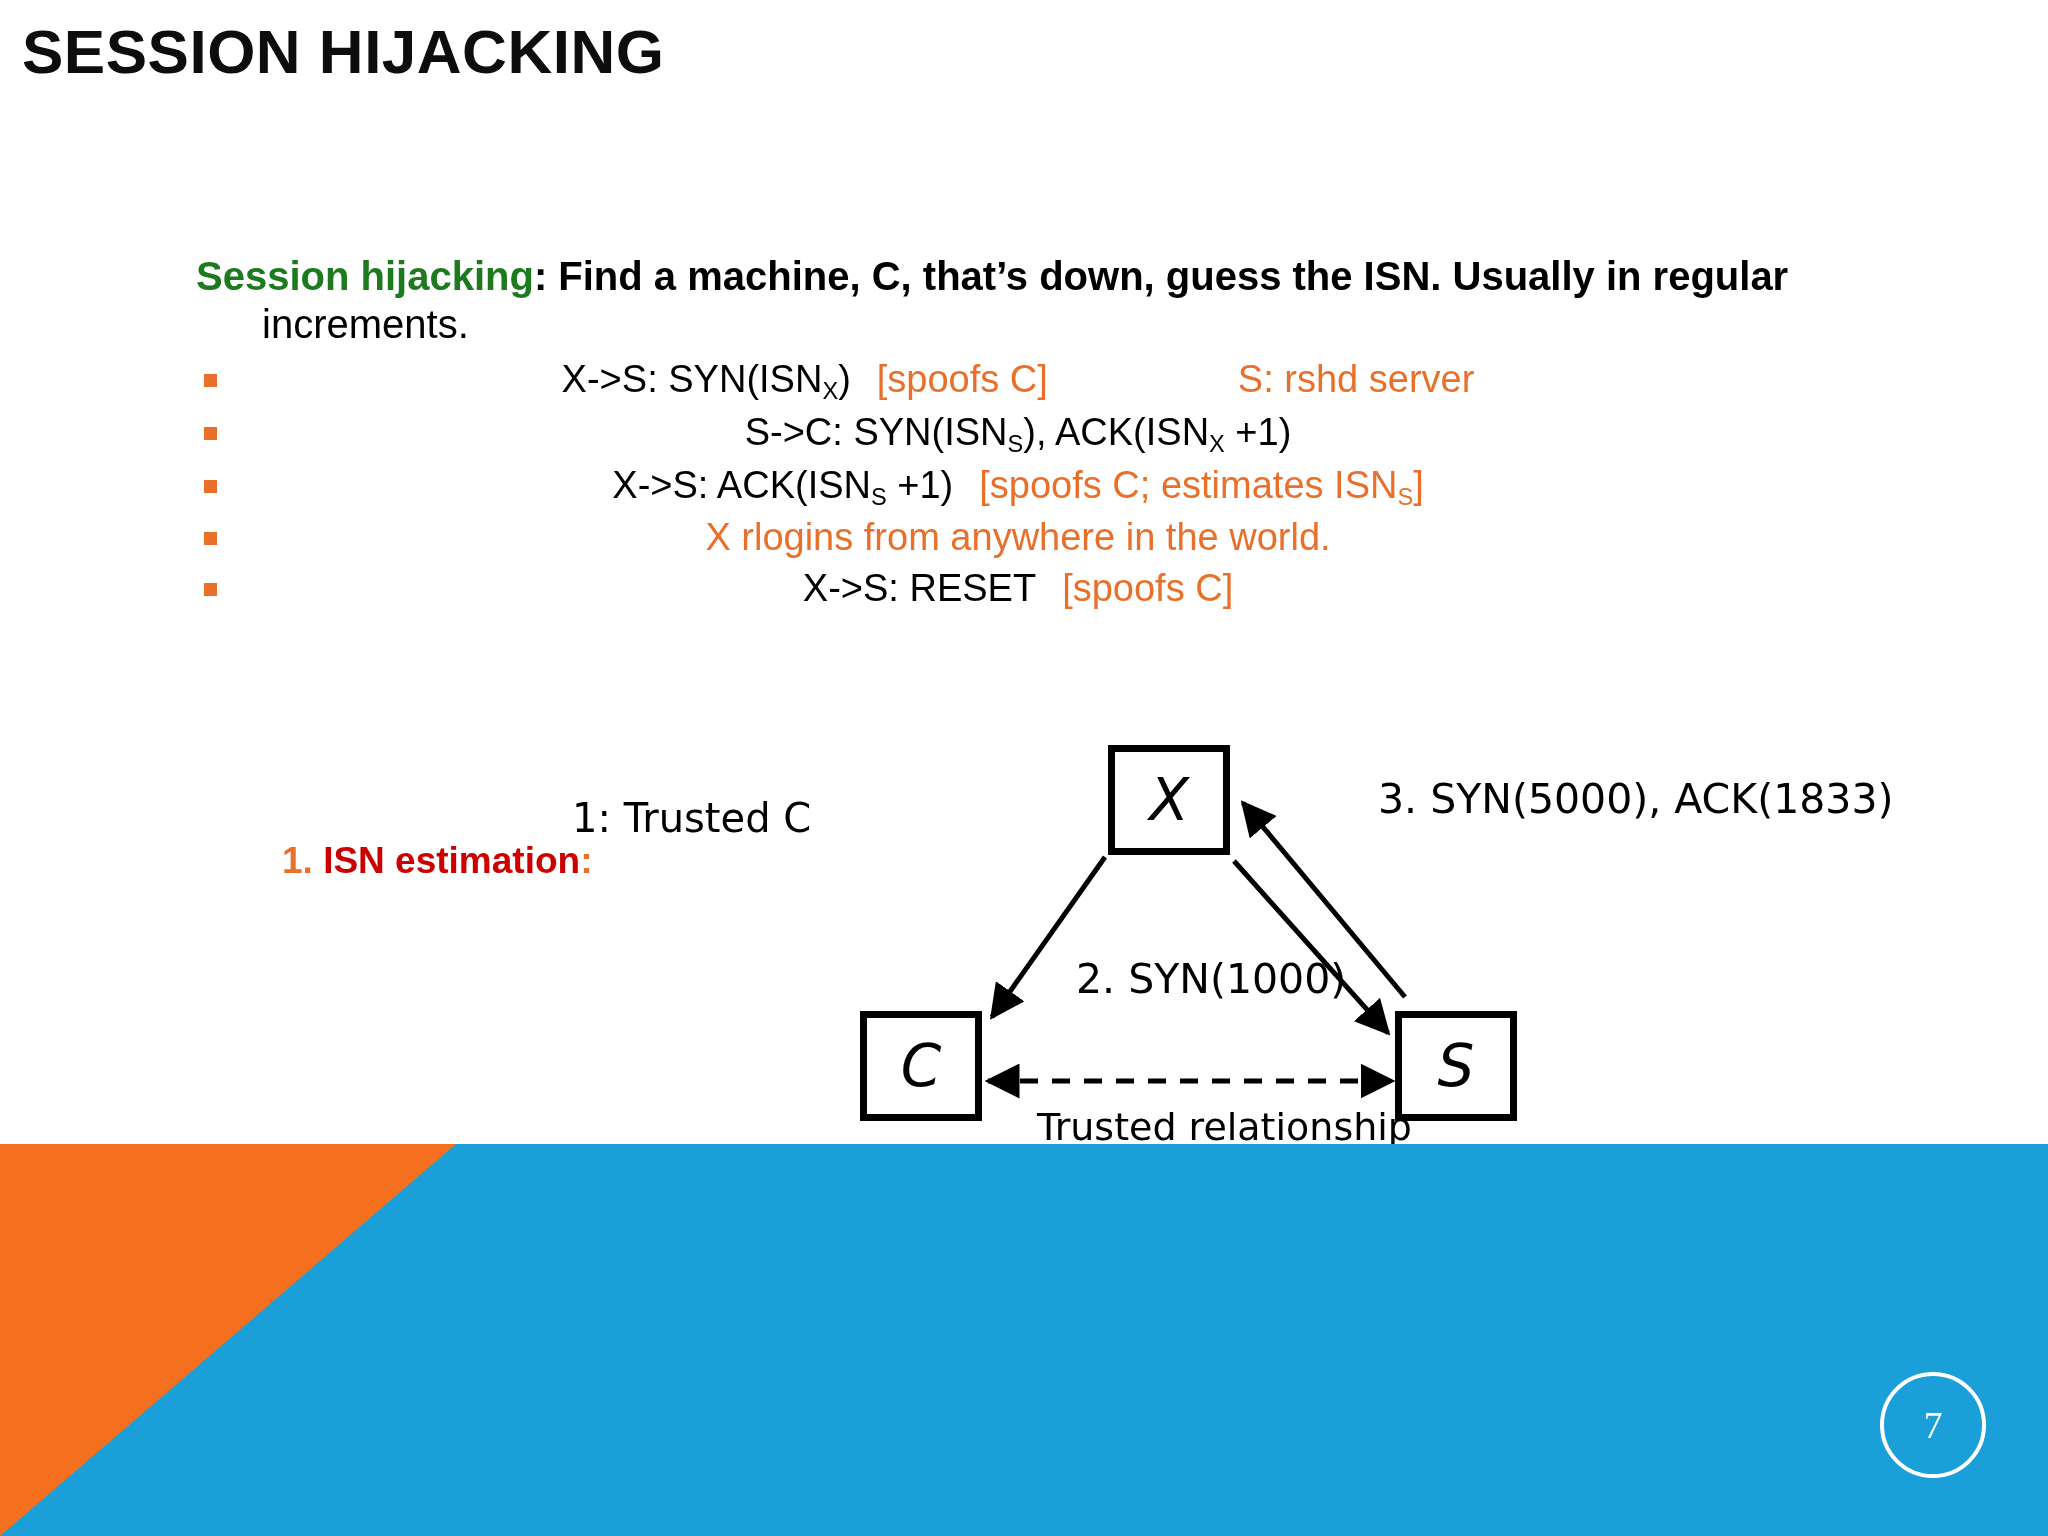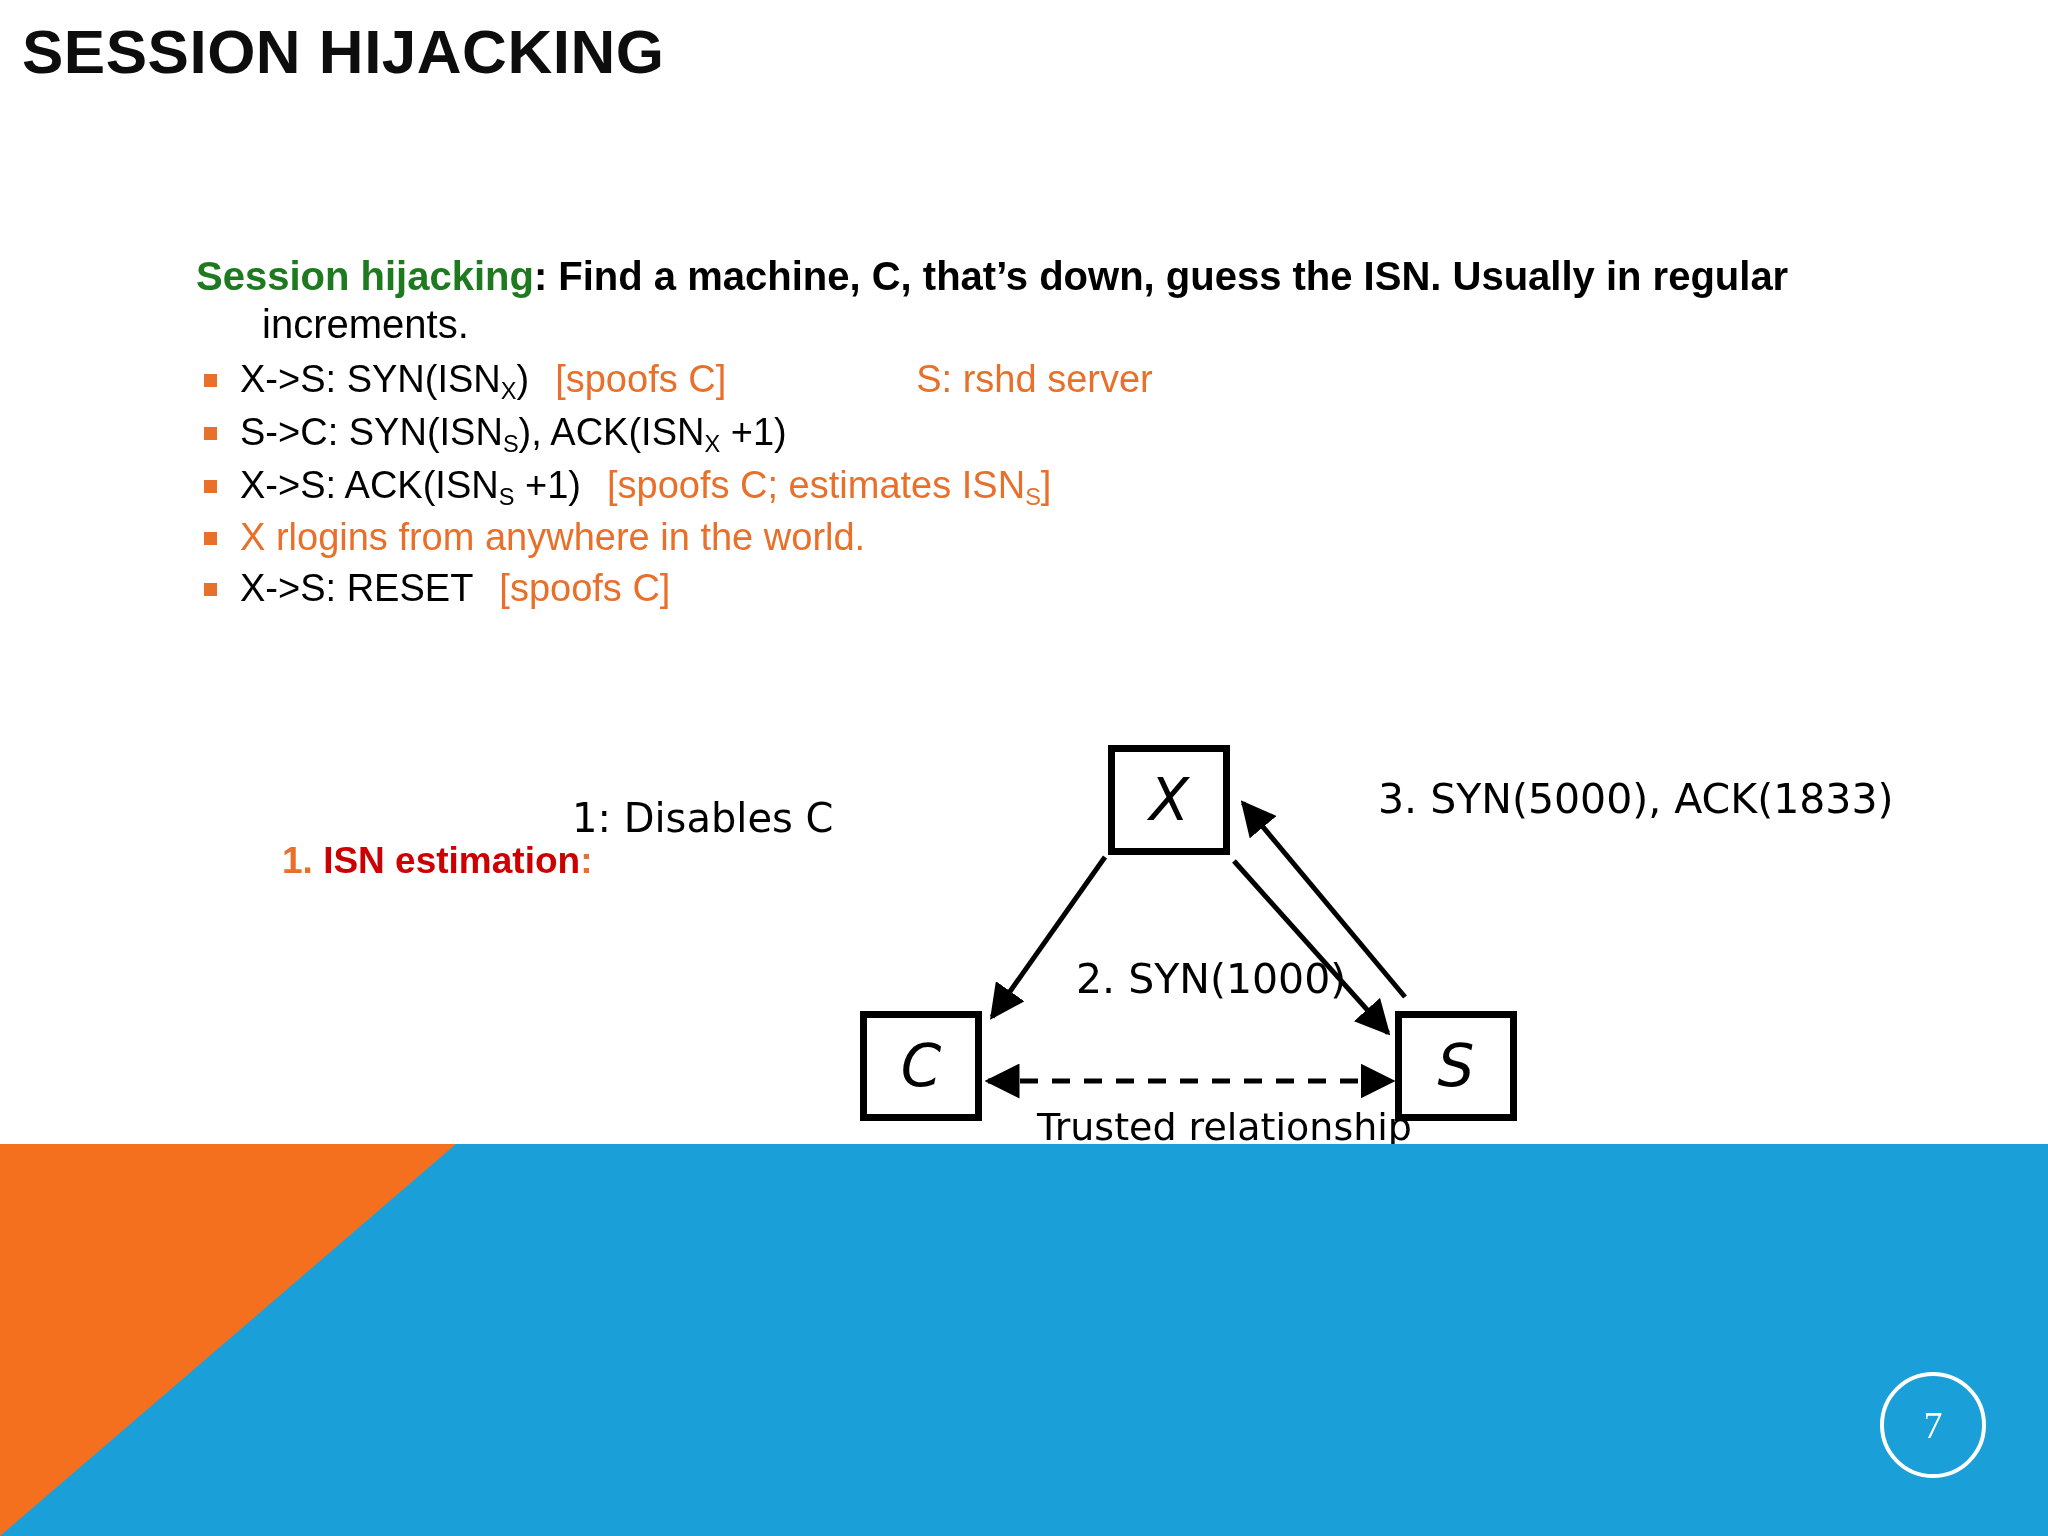--- a/index.html
+++ b/index.html
@@ -50,20 +50,21 @@
     font-weight: normal;
     color: #000000;
     margin: 0 0 8px 0;
     padding-left: 66px;
   }
 
   ul.bullets {
     list-style: none;
     margin: 0;
     padding: 0;
+    text-align: center;
   }
   ul.bullets > li {
     position: relative;
     padding-left: 44px;
     font-size: 38px;
     line-height: 1.28;
     color: #000000;
     white-space: nowrap;
     margin-bottom: 2px;
   }
@@ -224,21 +225,21 @@
 
     <line x1="645" y1="252" x2="483" y2="58" stroke="#000000" stroke-width="5" marker-end="url(#ah2)"></line>
 
     <line x1="228" y1="336" x2="632" y2="336" stroke="#000000" stroke-width="5" stroke-dasharray="18 14" marker-start="url(#ah)" marker-end="url(#ah)"></line>
   </svg>
 
   <div class="node-box" id="node-x">X</div>
   <div class="node-box" id="node-c">C</div>
   <div class="node-box" id="node-s">S</div>
 
-  <div class="hand" id="lbl-disables">1: Disables C</div>
+  <div class="hand" id="lbl-disables">1: Trusted C</div>
   <div class="hand" id="lbl-syn5000">3. SYN(5000), ACK(1833)</div>
   <div class="hand" id="lbl-syn1000">2. SYN(1000)</div>
   <div class="hand" id="lbl-trusted">Trusted relationship</div>
 </div>
 
 <div id="blue-band"></div>
 <div id="orange-triangle"></div>
 <div id="page-badge">7</div>
 
 </body></html>

